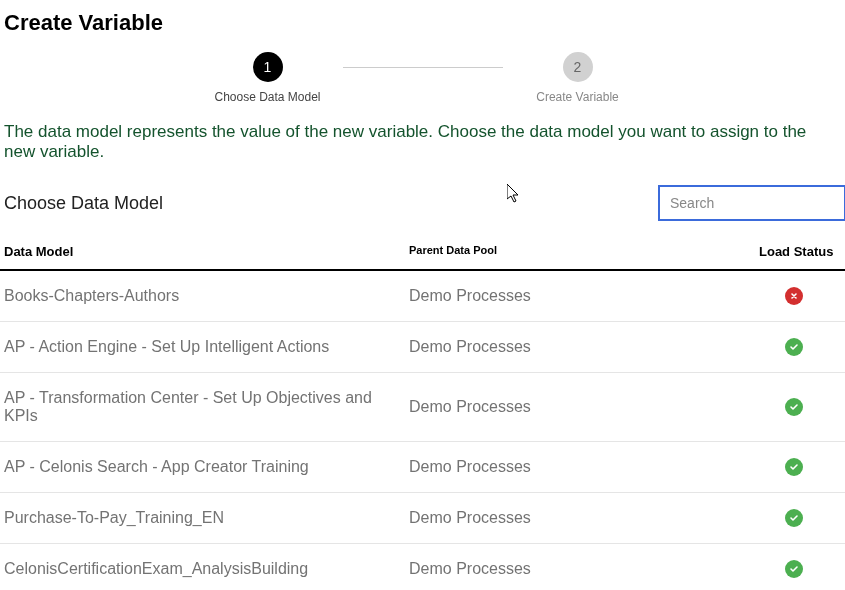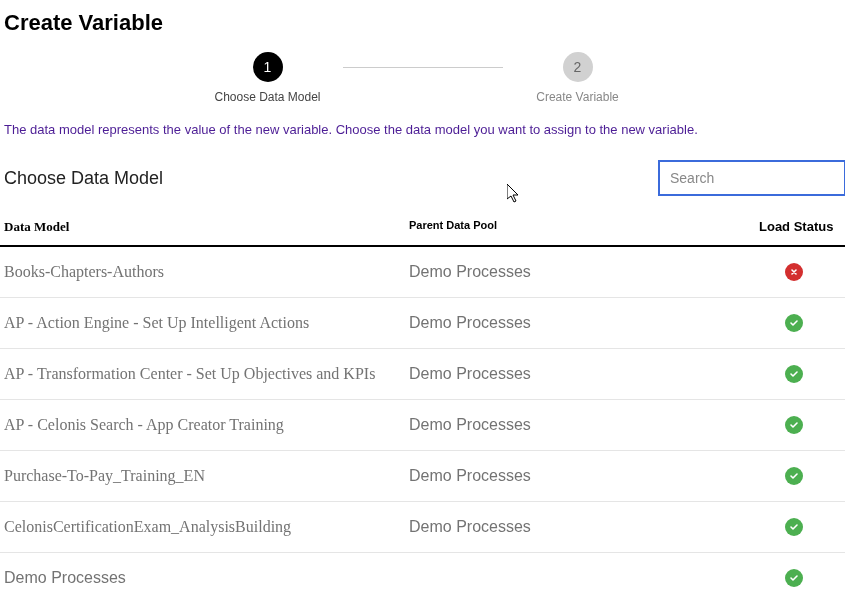--- a/index.html
+++ b/index.html
@@ -59,22 +59,22 @@
     .step-label.inactive-label {
       color: #888;
     }
     .stepper-line {
       width: 160px;
       height: 1px;
       background: #ccc;
       margin-top: 15px;
     }
     .description {
-      font-size: 13px;
-      color: #4c1d95;
+      font-size: 17px;
+      color: #14532d;
       margin: 0 4px 24px 4px;
     }
     .section-header {
       display: flex;
       justify-content: space-between;
       align-items: center;
       padding: 0 0 0 4px;
     }
     .section-title {
       font-size: 18px;
@@ -102,21 +102,20 @@
     .table-header {
       display: flex;
       border-bottom: 2px solid #000;
       padding: 14px 4px 10px 4px;
       margin-top: 10px;
     }
     .col-model {
       width: 405px;
       font-size: 13px;
       font-weight: 700;
-      font-family: Liberation Serif, serif;
     }
     .col-pool {
       width: 350px;
       font-size: 11px;
       font-weight: 700;
     }
     .col-status {
       flex: 1;
       font-size: 13px;
       font-weight: 700;

